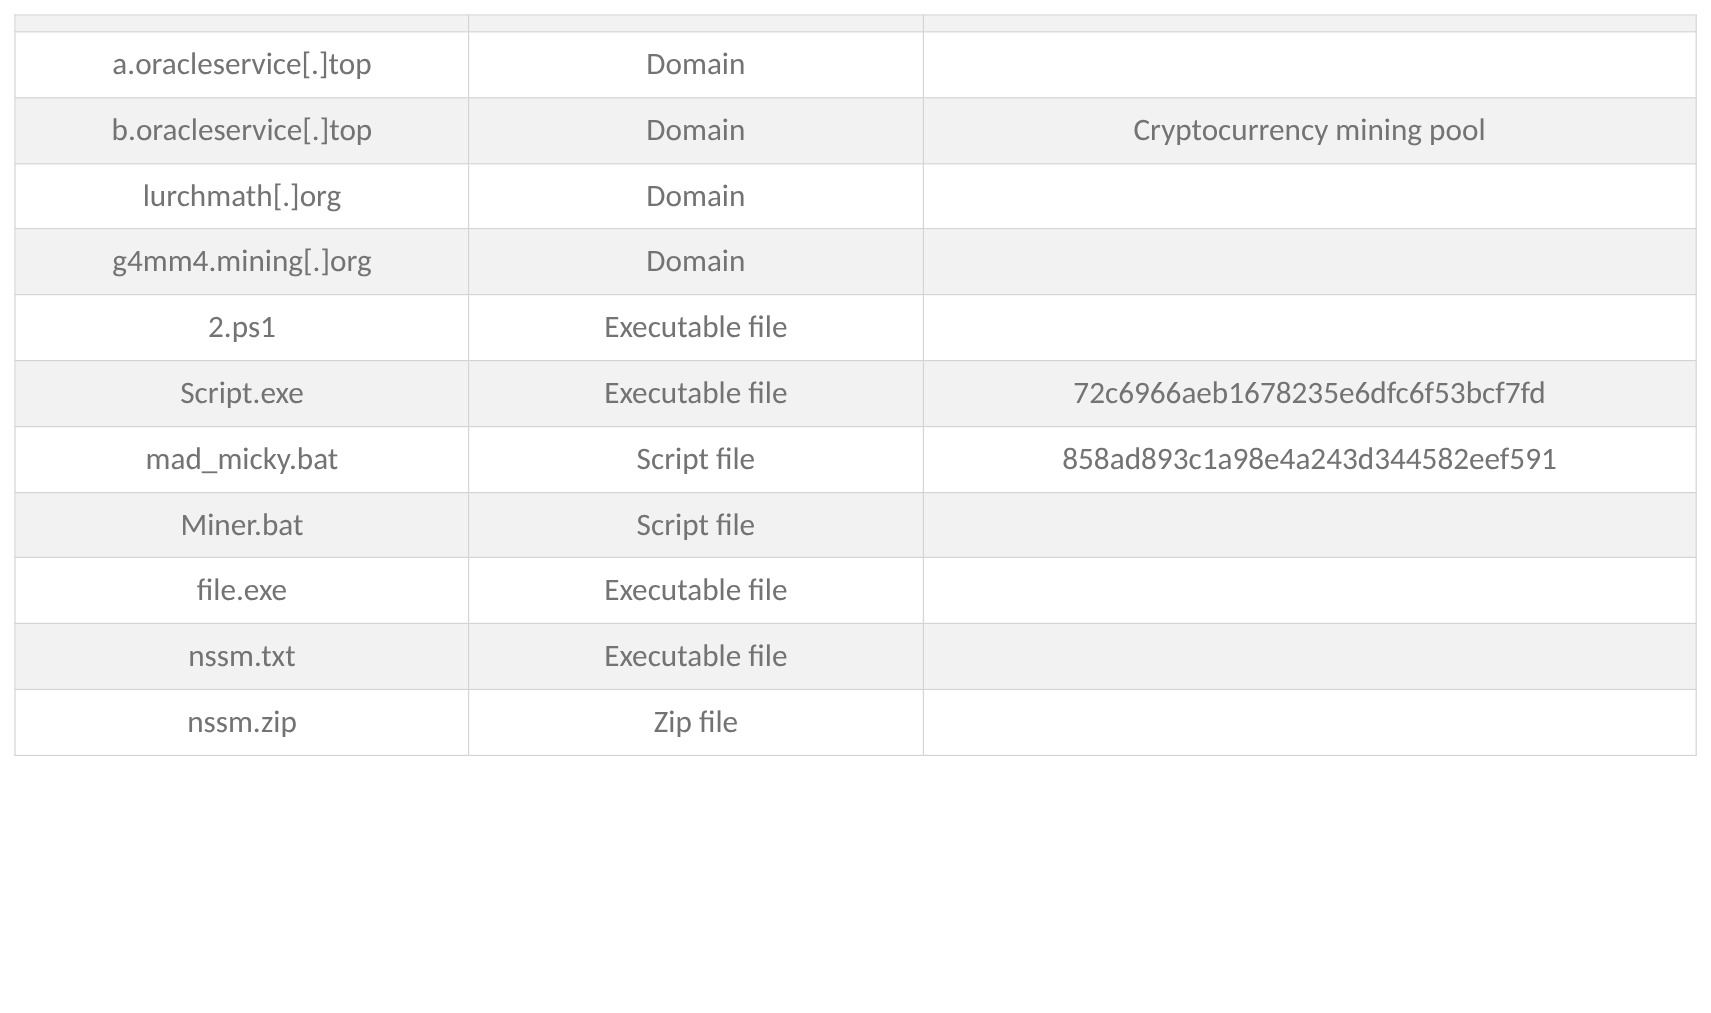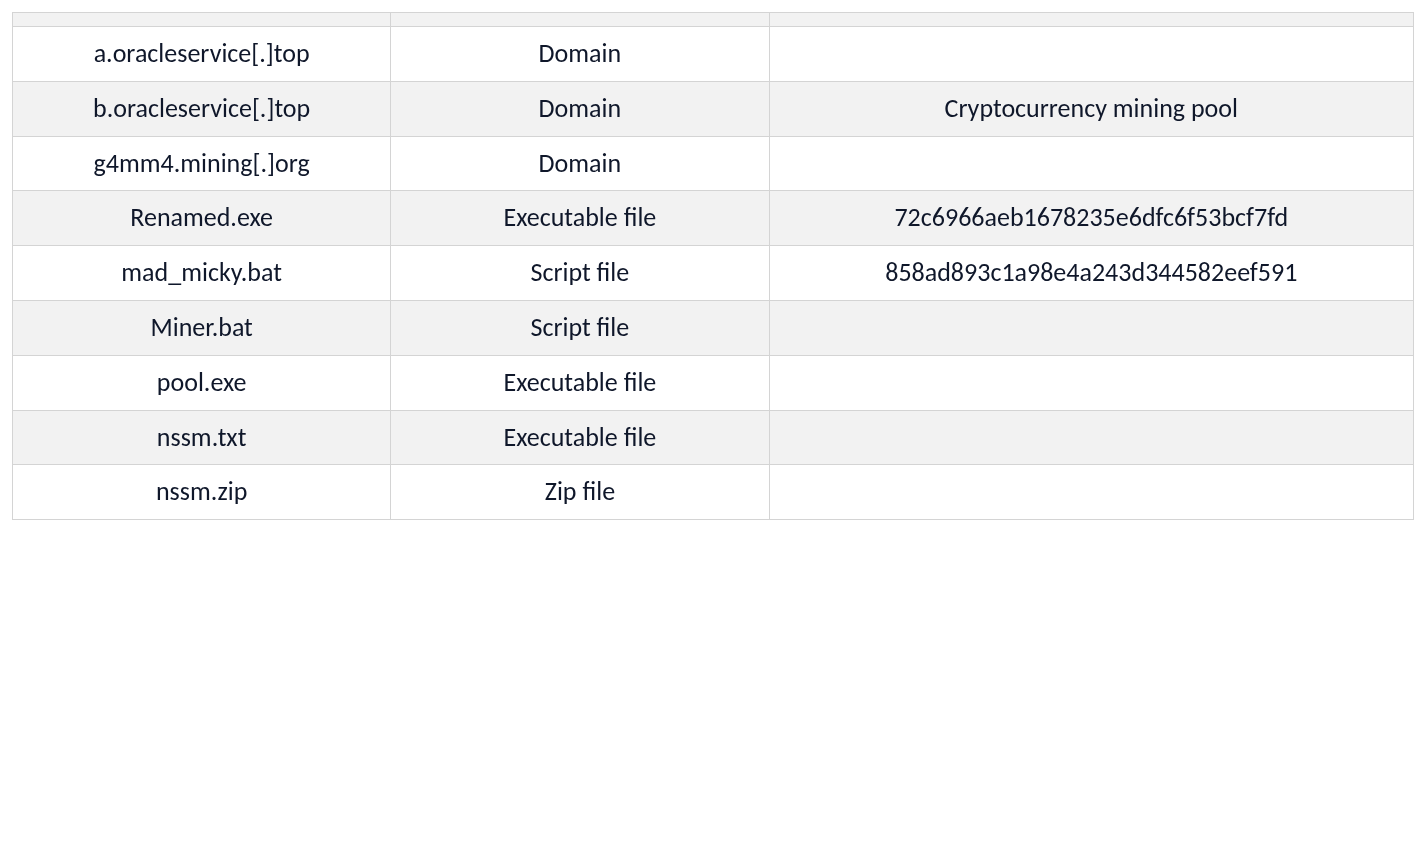--- a/index.html
+++ b/index.html
@@ -18,21 +18,21 @@
       table-layout: fixed;
     }
     colgroup col:nth-child(1) { width: 27%; }
     colgroup col:nth-child(2) { width: 27%; }
     colgroup col:nth-child(3) { width: 46%; }
     td {
       border: 1px solid #d4d4d4;
       padding: 10px 12px;
       text-align: center;
       font-size: 26px;
-      color: #0f172a;
+      color: #737373;
       line-height: 1.3;
       vertical-align: middle;
       overflow: hidden;
       white-space: nowrap;
       margin-left: 47px;
     }
     
     thead td {
       height: 14px;
       padding: 0;
@@ -67,41 +67,51 @@
         <td>a.oracleservice[.]top</td>
         <td>Domain</td>
         <td></td>
       </tr>
       <tr>
         <td>b.oracleservice[.]top</td>
         <td>Domain</td>
         <td>Cryptocurrency mining pool</td>
       </tr>
       <tr>
+        <td>lurchmath[.]org</td>
+        <td>Domain</td>
+        <td></td>
+      </tr>
+      <tr>
         <td>g4mm4.mining[.]org</td>
         <td>Domain</td>
         <td></td>
       </tr>
       <tr>
-        <td>Renamed.exe</td>
+        <td>2.ps1</td>
+        <td>Executable file</td>
+        <td></td>
+      </tr>
+      <tr>
+        <td>Script.exe</td>
         <td>Executable file</td>
         <td>72c6966aeb1678235e6dfc6f53bcf7fd</td>
       </tr>
       <tr>
         <td>mad_micky.bat</td>
         <td>Script file</td>
         <td>858ad893c1a98e4a243d344582eef591</td>
       </tr>
       <tr>
         <td>Miner.bat</td>
         <td>Script file</td>
         <td></td>
       </tr>
       <tr>
-        <td>pool.exe</td>
+        <td>file.exe</td>
         <td>Executable file</td>
         <td></td>
       </tr>
       <tr>
         <td>nssm.txt</td>
         <td>Executable file</td>
         <td></td>
       </tr>
       <tr>
         <td>nssm.zip</td>

